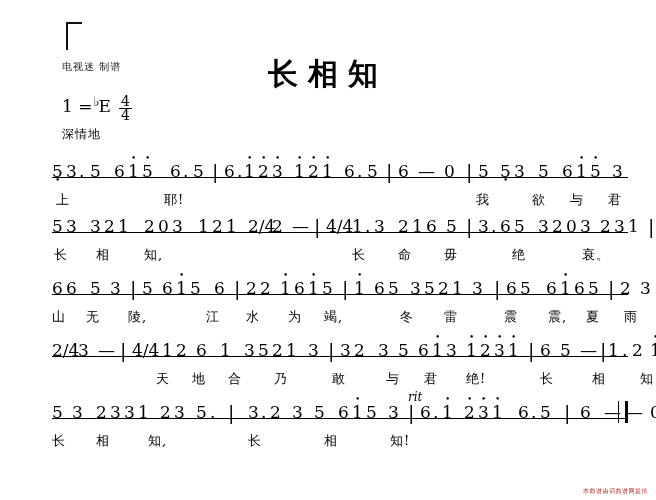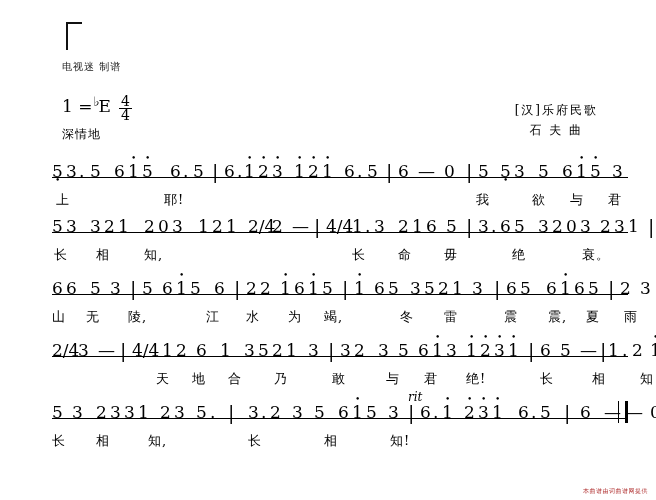--- a/index.html
+++ b/index.html
@@ -190,39 +190,36 @@
 </style>
 </head>
 <body>
 
 <div class="sheet">
 
   <div class="corner-mark"></div>
 
   <div class="credit-top">电视迷 制谱</div>
 
+  <div class="title">长相知</div>
 
   <div class="key-block">
     <div class="key-line">
       <span>1 =</span>
       <span class="flat">♭</span>
       <span>E</span>
       <span class="meter">
         <span class="num">4</span>
         <span class="den">4</span>
       </span>
     </div>
   </div>
 
   <div class="expression">深情地</div>
 
-  <div class="composer">
-    <div>[汉]乐府民歌</div>
-    <div>石 夫 曲</div>
-  </div>
 
   <div id="systems-host">
       <div class="system" style="top: 155px;">
         <div class="staffline"></div>
         <div class="notes">
           <span class="n" style="left: 0px;">5</span>
           <span class="dotbelow" style="left: 3px;">•</span>
           <span class="n" style="left: 14px;">3</span>
           <span class="n" style="left: 27px;">.</span>
           <span class="n" style="left: 38px;">5</span>

